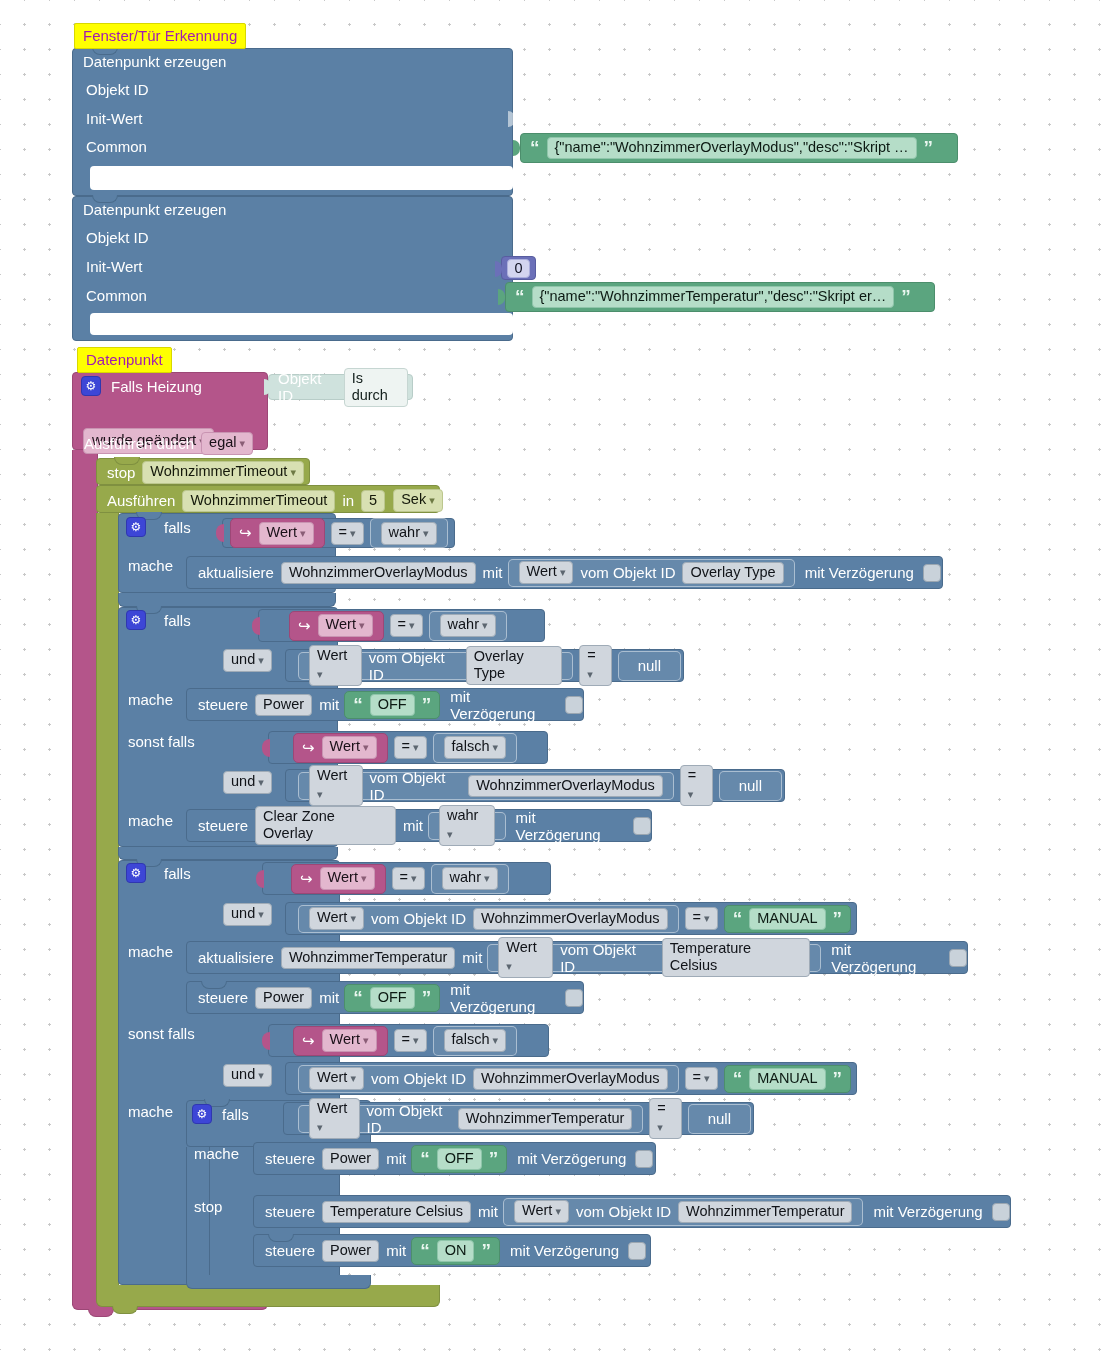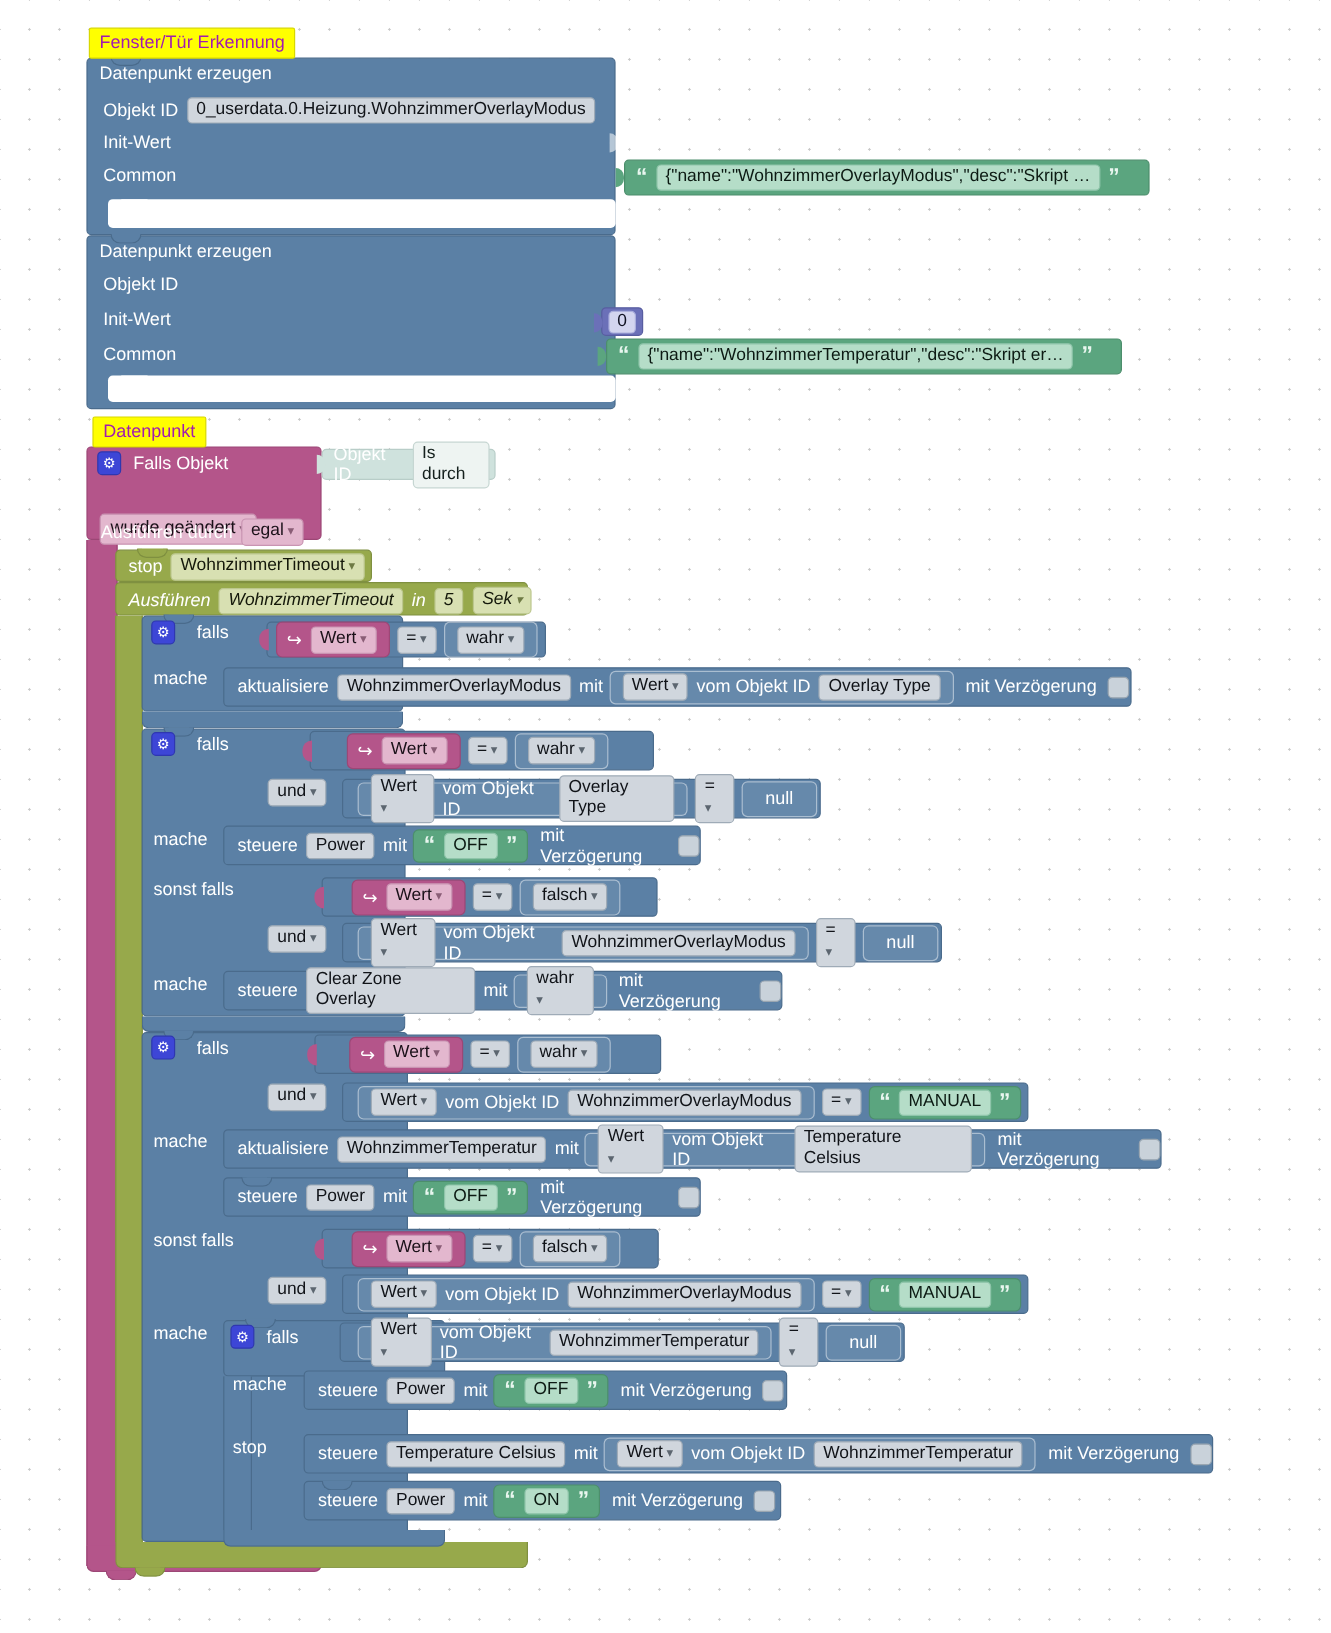--- a/index.html
+++ b/index.html
@@ -100,21 +100,20 @@
 
 <div class="canvas">
 
   <div class="hat" style="left:74px;top:23px;">Fenster/Tür Erkennung</div>
 
   <div class="blk blue" style="left:72px;top:48px;width:441px;height:148px;"></div>
   <div class="bump" style="left:92px;top:47px;"></div>
   <div class="row" style="left:83px;top:53px;">Datenpunkt erzeugen</div>
   <div class="row" style="left:83px;top:81px;">
     <span class="lbl">Objekt ID</span>
-    <span class="chip">0_userdata.0.Heizung.WohnzimmerOverlayModus</span>
   </div>
   <div class="row" style="left:83px;top:110px;">
     <span class="lbl">Init-Wert</span>
   </div>
   <div class="notch" style="position:absolute;left:508px;top:111px;"></div>
   <div class="row" style="left:83px;top:138px;">
     <span class="lbl">Common</span>
   </div>
 
   <div class="blk green" style="left:520px;top:133px;width:438px;height:30px;display:flex;align-items:center;padding:0 6px;">
@@ -155,21 +154,21 @@
 
   <div class="hat" style="left:77px;top:347px;">Datenpunkt</div>
 
   <div class="blk magenta" style="left:72px;top:372px;width:196px;height:78px;"></div>
   <div class="blk magenta" style="left:72px;top:450px;width:26px;height:855px;border-radius:0;border-top:none;border-bottom:none;"></div>
   <div class="blk magenta" style="left:72px;top:1288px;width:196px;height:22px;border-top:none;border-radius:0 0 6px 6px;"></div>
   <div class="bump magenta" style="left:88px;top:1309px;"></div>
 
   <div class="row" style="left:81px;top:376px;">
     <span class="gear">⚙</span>
-    <span class="lbl" style="margin-left:10px;">Falls Objekt</span>
+    <span class="lbl" style="margin-left:10px;">Falls Heizung</span>
   </div>
 
   <div class="blk mint" style="left:268px;top:374px;width:145px;height:26px;display:flex;align-items:center;">
     <span class="notch" style="position:absolute;left:-5px;top:4px;background:#cfe2dd;"></span>
     <span class="lbl" style="margin-left:9px;">Objekt ID</span>
     <span class="chip mnt">Is durch</span>
   </div>
   <div class="row" style="left:79px;top:428px;">
     <span class="chip pink dd" style="font-size:15px;padding:2px 8px 3px;">wurde geändert</span>
   </div>
@@ -182,21 +181,21 @@
   <div class="bump olive" style="left:114px;top:457px;"></div>
   <div class="row" style="left:104px;top:461px;">
     <span class="lbl">stop</span>
     <span class="chip olv dd">WohnzimmerTimeout</span>
   </div>
 
   <div class="blk olive" style="left:96px;top:485px;width:344px;height:28px;"></div>
   <div class="blk olive" style="left:96px;top:513px;width:23px;height:772px;border-radius:0;border-top:none;border-bottom:none;"></div>
   <div class="blk olive" style="left:96px;top:1285px;width:344px;height:22px;border-top:none;border-radius:0 0 6px 6px;"></div>
   <div class="bump olive" style="left:112px;top:1306px;"></div>
-  <div class="row" style="left:104px;top:489px;font-style:italic;">
+  <div class="row" style="left:104px;top:489px;">
     <span class="lbl">Ausführen</span>
     <span class="chip olv">WohnzimmerTimeout</span>
     <span class="lbl">in</span>
     <span class="chip olv">5</span>
     <span class="chip olv dd">Sek</span>
   </div>
 
   <div class="blk blue" style="left:118px;top:513px;width:218px;height:80px;"></div>
   <div class="blk blue" style="left:118px;top:593px;width:218px;height:14px;border-top:none;border-radius:0 0 6px 6px;"></div>
   <div class="bump" style="left:136px;top:512px;"></div>

